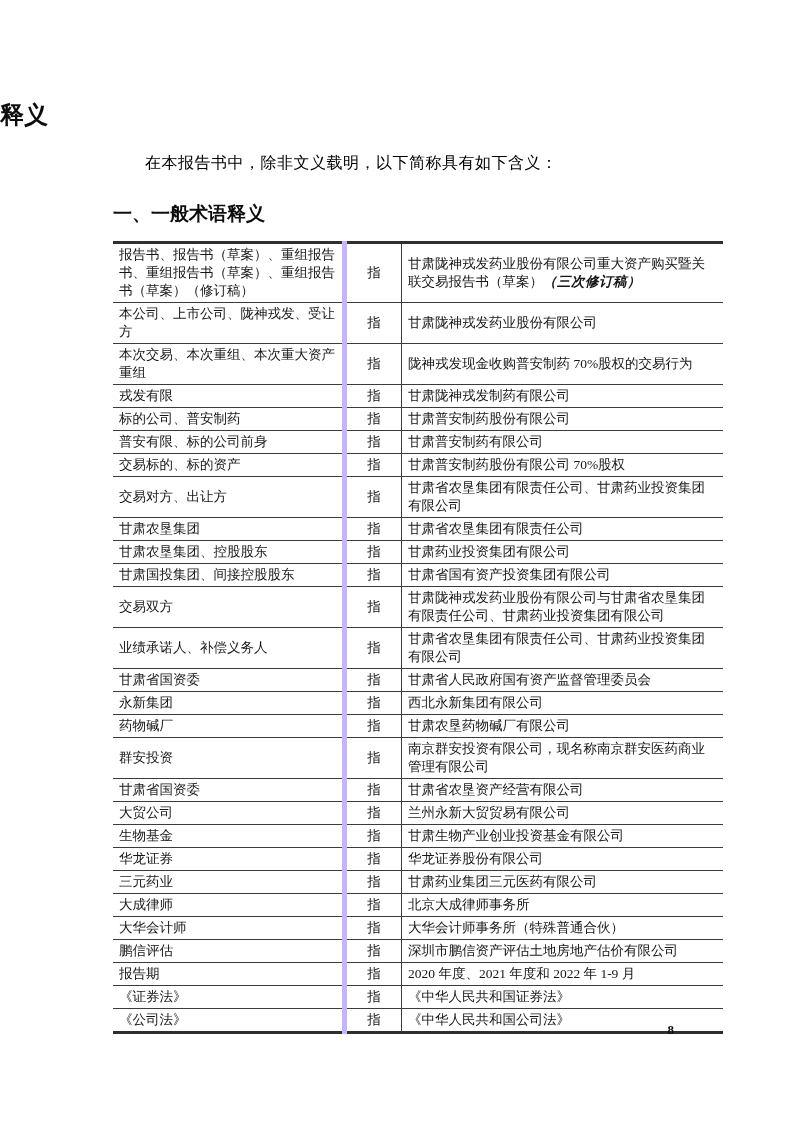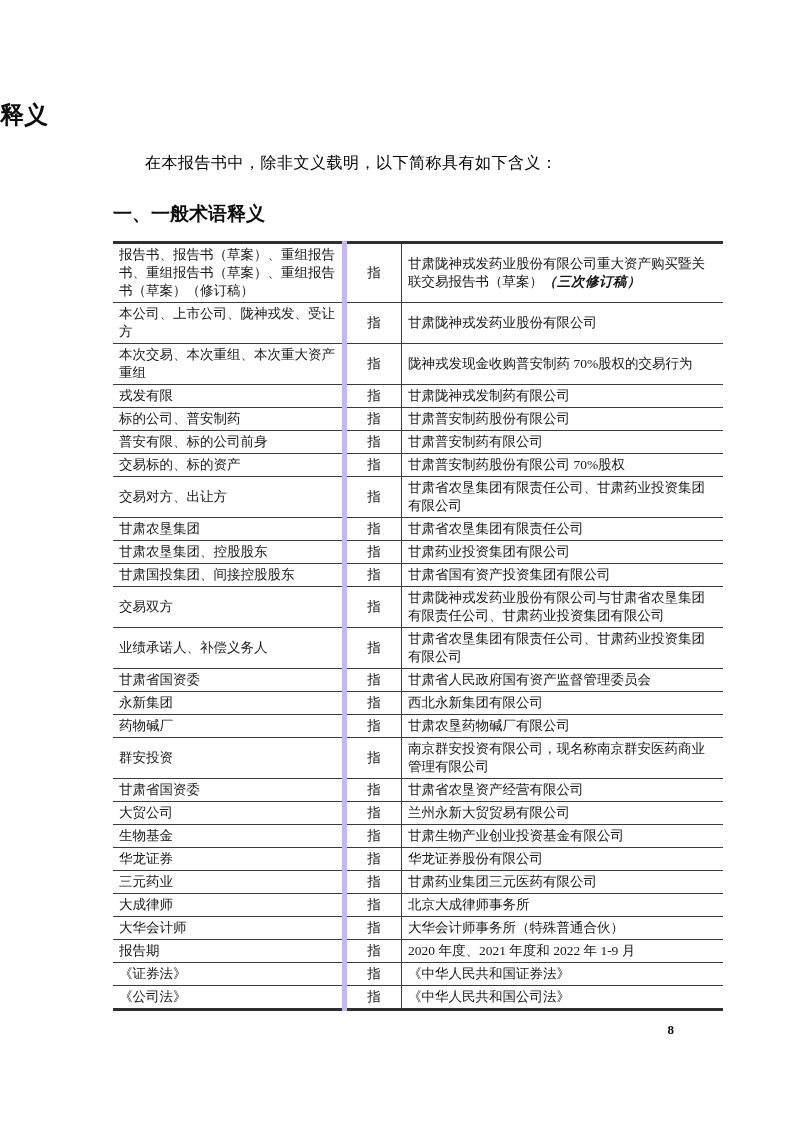--- a/index.html
+++ b/index.html
@@ -384,20 +384,31 @@
             <span>大华会计师</span>
           </td>
           <td class="zhi-cell">
             <span>指</span>
           </td>
           <td class="def-cell">
             <span>大华会计师事务所（特殊普通合伙）</span><span class="def-bold"></span>
           </td>
         </tr>
 
+        <tr>
+          <td class="term-cell">
+            <span>鹏信评估</span>
+          </td>
+          <td class="zhi-cell">
+            <span>指</span>
+          </td>
+          <td class="def-cell">
+            <span>深圳市鹏信资产评估土地房地产估价有限公司</span><span class="def-bold"></span>
+          </td>
+        </tr>
 
         <tr>
           <td class="term-cell">
             <span>报告期</span>
           </td>
           <td class="zhi-cell">
             <span>指</span>
           </td>
           <td class="def-cell">
             <span>2020 年度、2021 年度和 2022 年 1-9 月</span><span class="def-bold"></span>

